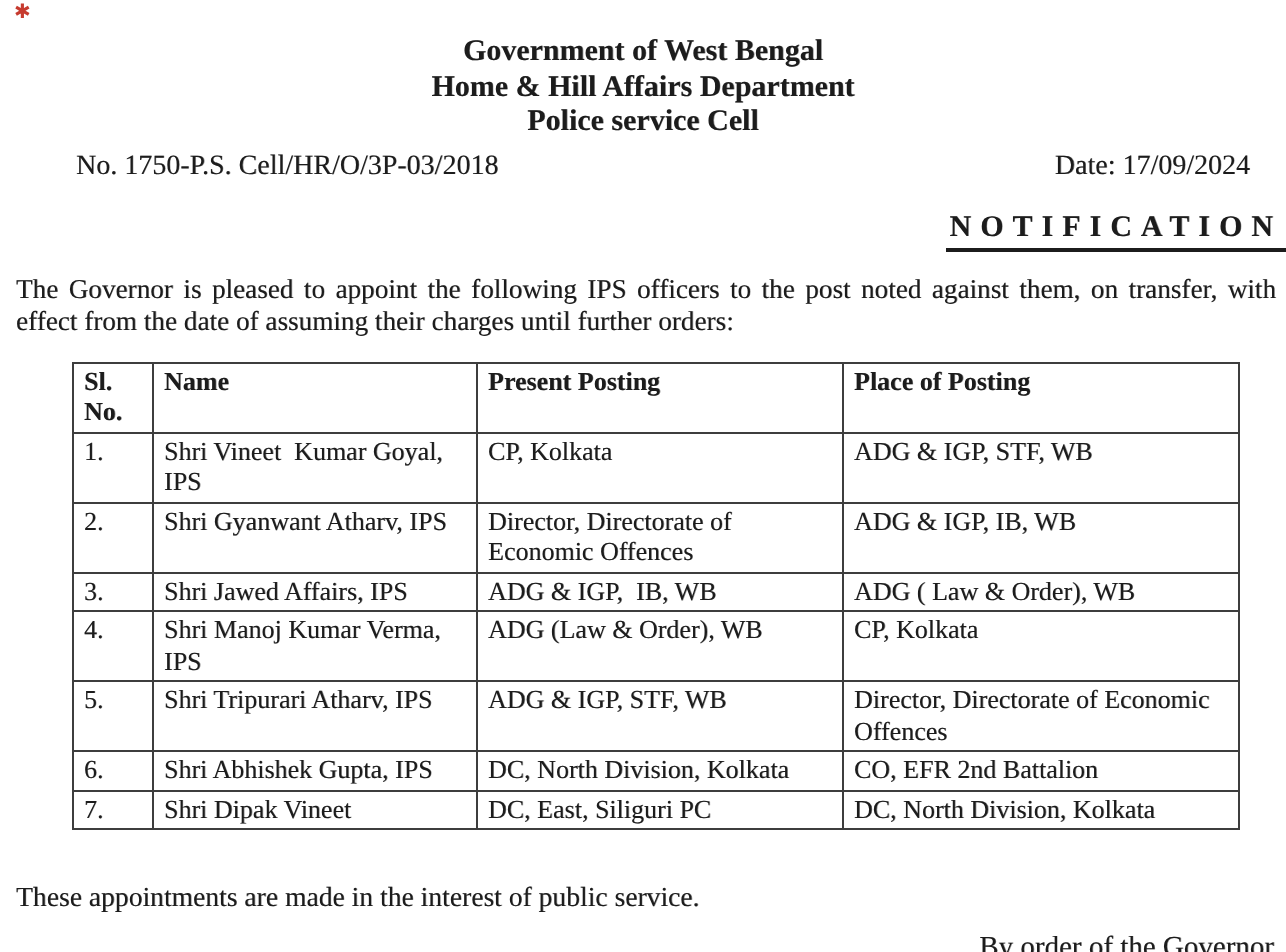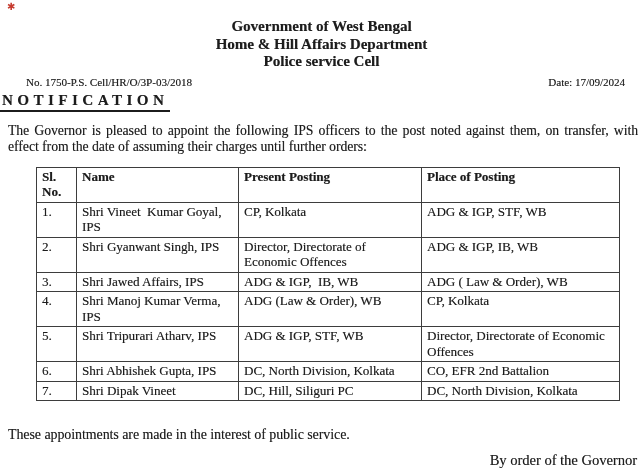--- a/index.html
+++ b/index.html
@@ -28,25 +28,26 @@
     padding-top: 18px;
     font-weight: bold;
     font-size: 15px;
     line-height: 17.5px;
   }
   .ref-row {
     display: flex;
     justify-content: space-between;
     align-items: flex-end;
     padding: 5px 18px 0 26px;
-    font-size: 11px;
+    font-size: 14px;
+    margin-left: 12px;
   }
   .title-wrap {
-    text-align: left;
-    margin-top: 3px;
+    text-align: right;
+    margin-top: 13px;
   }
   .notif-title {
     display: inline-block;
     font-weight: bold;
     font-size: 15px;
     letter-spacing: 4.5px;
     border-bottom: 2px solid #1c1c1c;
     padding: 0 2px 1px 2px;
   }
   .intro {
@@ -125,21 +126,21 @@
     </thead>
     <tbody>
         <tr>
           <td>1.</td>
           <td>Shri Vineet  Kumar Goyal, IPS</td>
           <td>CP, Kolkata</td>
           <td>ADG &amp; IGP, STF, WB</td>
         </tr>
         <tr>
           <td>2.</td>
-          <td>Shri Gyanwant Singh, IPS</td>
+          <td>Shri Gyanwant Atharv, IPS</td>
           <td>Director, Directorate of Economic Offences</td>
           <td>ADG &amp; IGP, IB, WB</td>
         </tr>
         <tr>
           <td>3.</td>
           <td>Shri Jawed Affairs, IPS</td>
           <td>ADG &amp; IGP,  IB, WB</td>
           <td>ADG ( Law &amp; Order), WB</td>
         </tr>
         <tr>
@@ -156,21 +157,21 @@
         </tr>
         <tr>
           <td>6.</td>
           <td>Shri Abhishek Gupta, IPS</td>
           <td>DC, North Division, Kolkata</td>
           <td>CO, EFR 2nd Battalion</td>
         </tr>
         <tr>
           <td>7.</td>
           <td>Shri Dipak Vineet</td>
-          <td>DC, Hill, Siliguri PC</td>
+          <td>DC, East, Siliguri PC</td>
           <td>DC, North Division, Kolkata</td>
         </tr>
       </tbody>
   </table>
 
   <p class="closing">These appointments are made in the interest of public service.</p>
 
   <div class="signoff">By order of the Governor</div>
 
 </div>

